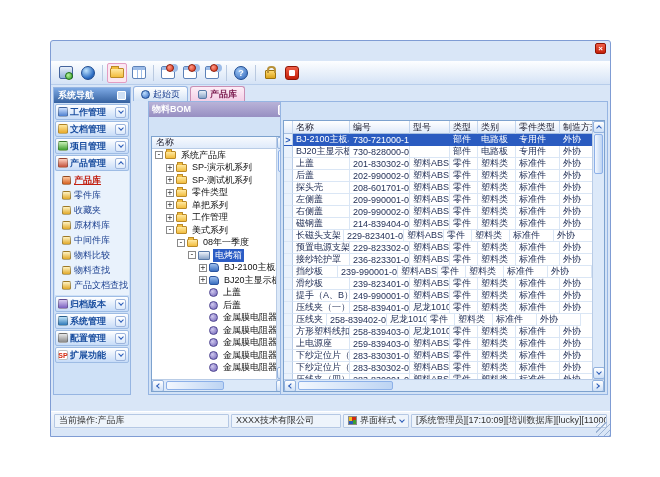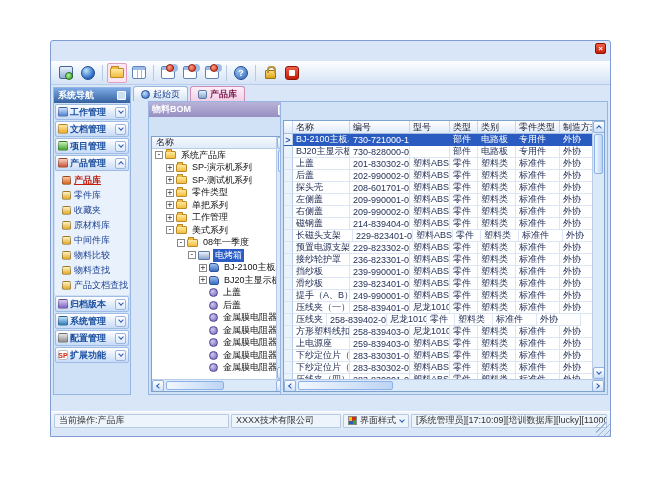--- a/index.html
+++ b/index.html
@@ -514,21 +514,21 @@
             <div class="gc" style="width: 57px;">磁钢盖</div>
             <div class="gc" style="width: 60px;">214-839404-01X</div>
             <div class="gc" style="width: 40px;">塑料ABS</div>
             <div class="gc" style="width: 28px;">零件</div>
             <div class="gc" style="width: 38px;">塑料类</div>
             <div class="gc" style="width: 44px;">标准件</div>
             <div class="gc" style="width: 44px;">外协</div>
           </div>
           <div class="grow">
             <div class="gc selcol" style="width: 9px;"></div>
-            <div class="gc" style="width: 60px;">长磁头支架</div>
+            <div class="gc" style="width: 51px;">长磁头支架</div>
             <div class="gc" style="width: 60px;">229-823401-00X</div>
             <div class="gc" style="width: 40px;">塑料ABS</div>
             <div class="gc" style="width: 28px;">零件</div>
             <div class="gc" style="width: 38px;">塑料类</div>
             <div class="gc" style="width: 44px;">标准件</div>
             <div class="gc" style="width: 44px;">外协</div>
           </div>
           <div class="grow">
             <div class="gc selcol" style="width: 9px;"></div>
             <div class="gc" style="width: 57px;">预置电源支架</div>
@@ -544,21 +544,21 @@
             <div class="gc" style="width: 57px;">接纱轮护罩</div>
             <div class="gc" style="width: 60px;">236-823301-00X</div>
             <div class="gc" style="width: 40px;">塑料ABS</div>
             <div class="gc" style="width: 28px;">零件</div>
             <div class="gc" style="width: 38px;">塑料类</div>
             <div class="gc" style="width: 44px;">标准件</div>
             <div class="gc" style="width: 44px;">外协</div>
           </div>
           <div class="grow">
             <div class="gc selcol" style="width: 9px;"></div>
-            <div class="gc" style="width: 57px;">挡纱板</div>
+            <div class="gc" style="width: 45px;">挡纱板</div>
             <div class="gc" style="width: 60px;">239-990001-01X</div>
             <div class="gc" style="width: 40px;">塑料ABS</div>
             <div class="gc" style="width: 28px;">零件</div>
             <div class="gc" style="width: 38px;">塑料类</div>
             <div class="gc" style="width: 44px;">标准件</div>
             <div class="gc" style="width: 44px;">外协</div>
           </div>
           <div class="grow">
             <div class="gc selcol" style="width: 9px;"></div>
             <div class="gc" style="width: 57px;">滑纱板</div>

